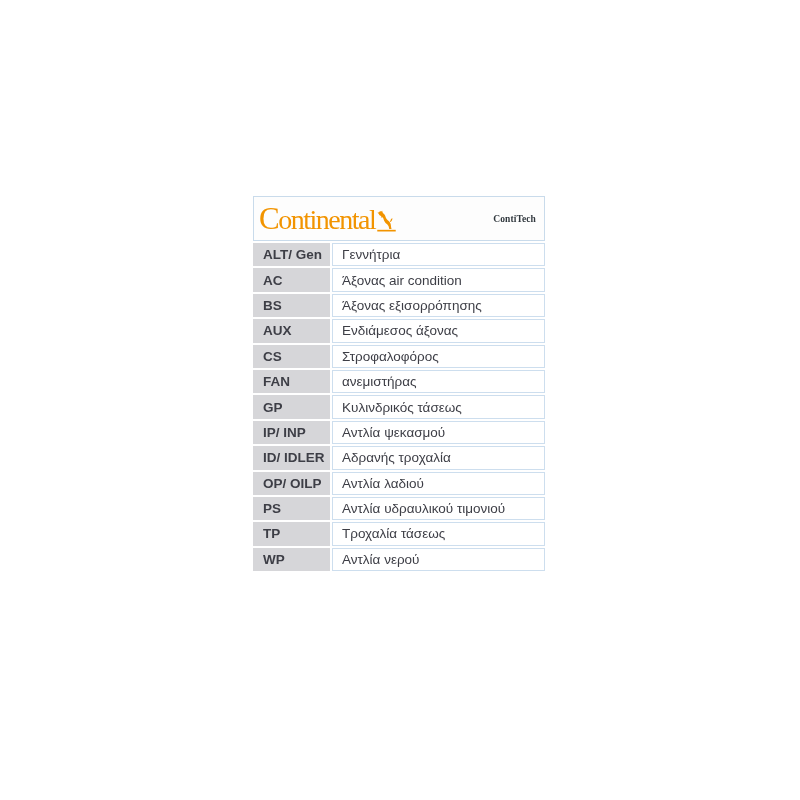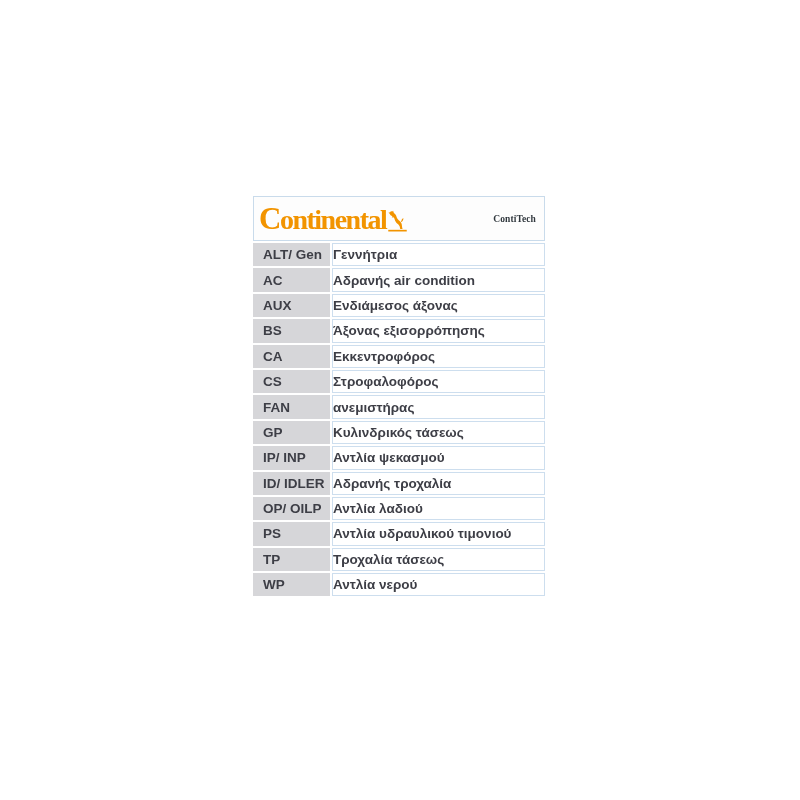--- a/index.html
+++ b/index.html
@@ -33,21 +33,21 @@
     justify-content: space-between;
     padding: 0 8px 0 5px;
     margin-bottom: 2px;
   }
   .logo {
     display: flex;
     align-items: flex-end;
   }
   .logo-text {
     font-family: "Liberation Serif", serif;
-    font-weight: bold;
+    font-weight: normal;
     font-size: 28px;
     line-height: 24px;
     color: #f29400;
     letter-spacing: -1.5px;
     display: block;
   }
   .logo-text::first-letter {
     font-size: 31px;
   }
   .horse {
@@ -84,24 +84,25 @@
     align-items: center;
     padding-left: 10px;
     white-space: nowrap;
   }
   .desc-cell {
     flex: 1;
     box-sizing: border-box;
     border: 1px solid #cddeee;
     background: #ffffff;
     color: #3d3e46;
-    font-weight: bold;
+    font-weight: normal;
     font-size: 13.5px;
     display: flex;
     align-items: center;
+    padding-left: 9px;
     white-space: nowrap;
   }
 </style>
 </head>
 <body>
 
 <div class="canvas">
   <div class="card">
 
     <div class="brand-header">
@@ -119,33 +120,29 @@
       <span class="subbrand">ContiTech</span>
     </div>
 
     <div class="rows">
       <div class="row">
         <div class="abbr-cell">ALT/ Gen</div>
         <div class="desc-cell">Γεννήτρια</div>
       </div>
       <div class="row">
         <div class="abbr-cell">AC</div>
-        <div class="desc-cell">Αδρανής air condition</div>
-      </div>
-      <div class="row">
-        <div class="abbr-cell">AUX</div>
-        <div class="desc-cell">Ενδιάμεσος άξονας</div>
+        <div class="desc-cell">Άξονας air condition</div>
       </div>
       <div class="row">
         <div class="abbr-cell">BS</div>
         <div class="desc-cell">Άξονας εξισορρόπησης</div>
       </div>
       <div class="row">
-        <div class="abbr-cell">CA</div>
-        <div class="desc-cell">Εκκεντροφόρος</div>
+        <div class="abbr-cell">AUX</div>
+        <div class="desc-cell">Ενδιάμεσος άξονας</div>
       </div>
       <div class="row">
         <div class="abbr-cell">CS</div>
         <div class="desc-cell">Στροφαλοφόρος</div>
       </div>
       <div class="row">
         <div class="abbr-cell">FAN</div>
         <div class="desc-cell">ανεμιστήρας</div>
       </div>
       <div class="row">

